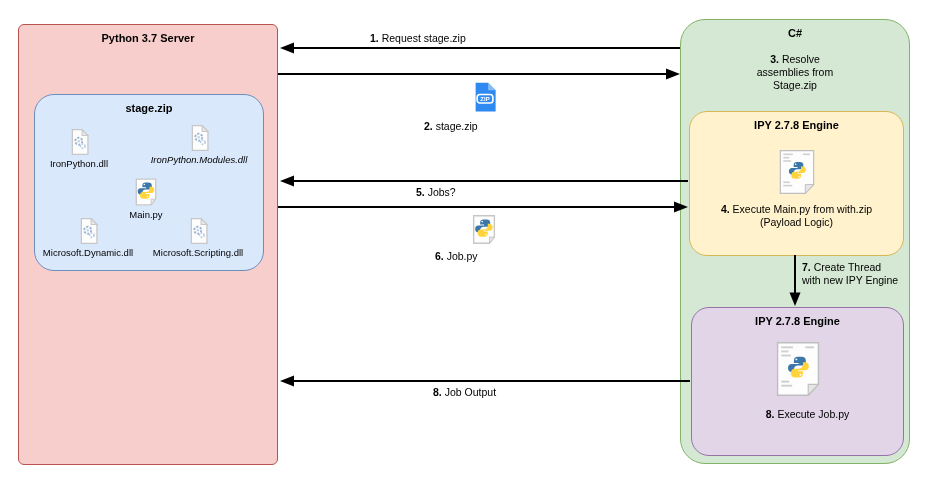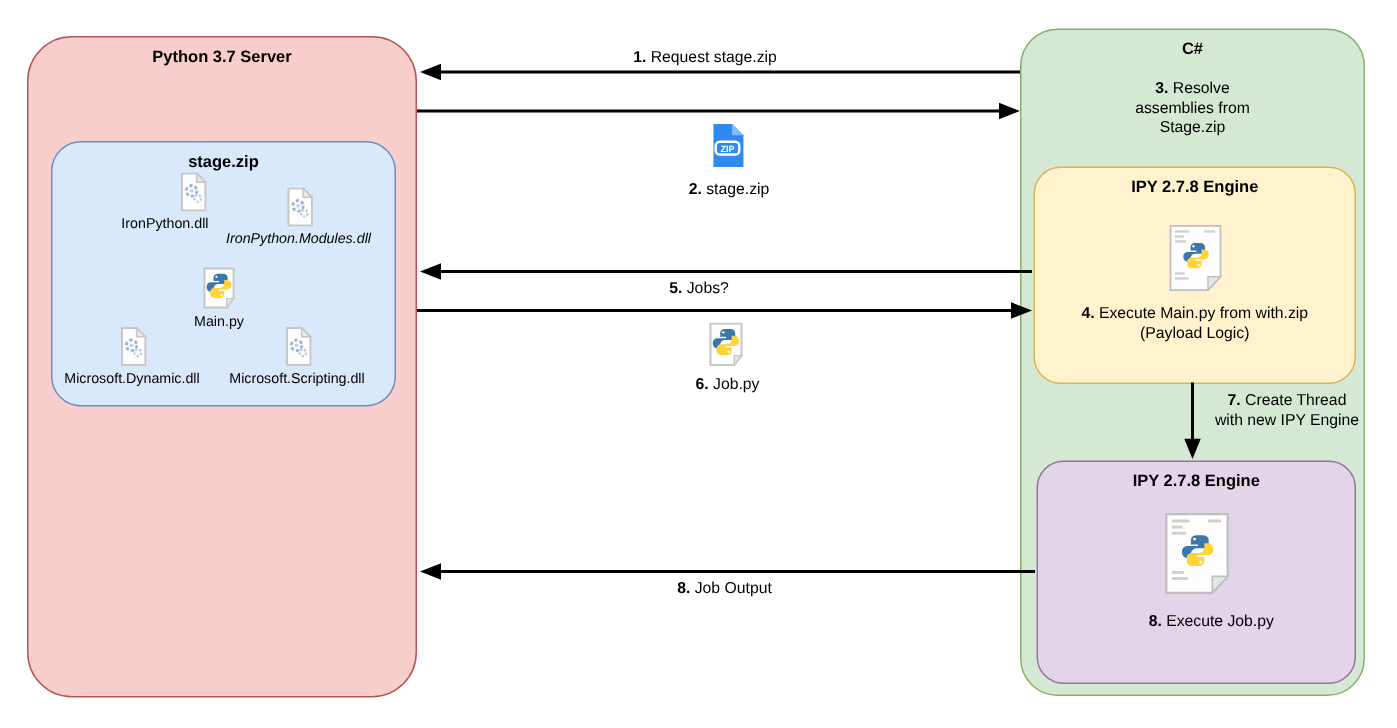--- a/index.html
+++ b/index.html
@@ -4,39 +4,39 @@
 <style>
   html,body{margin:0;padding:0;background:#fff;}
   .canvas{
     position:relative;width:931px;height:485px;background:#ffffff;
     font-family:"Liberation Sans","DejaVu Sans",sans-serif;color:#000;overflow:hidden;
   }
   .box{position:absolute;box-sizing:border-box;}
   .box-title{text-align:center;font-weight:bold;font-size:11px;padding-top:7px;white-space:nowrap;}
   .file-item{position:absolute;display:flex;flex-direction:column;align-items:center;}
   .file-label{font-size:9.5px;margin-top:3px;white-space:nowrap;}
-  .arrow-label{position:absolute;font-size:10.5px;text-align:center;white-space:nowrap;}
+  .arrow-label{position:absolute;font-size:10.5px;white-space:nowrap;}
   .note{position:absolute;font-size:10.5px;text-align:center;line-height:13px;}
   .caption{position:absolute;font-size:10.5px;text-align:center;line-height:13px;}
   .center-x{left:50%;transform:translateX(-50%);}
   .overlay{position:absolute;left:0;top:0;pointer-events:none;}
   .full-w{left:0;right:0;}
 </style>
 </head>
 <body>
 
 <div class="canvas">
 
-  <div class="box" style="left:18px;top:24px;width:260px;height:441px;background:#F8CECC;border:1px solid #B85450;border-radius:30px;">
+  <div class="box" style="left:18px;top:24px;width:260px;height:441px;background:#F8CECC;border:1px solid #B85450;border-radius:6px;">
     <div class="box-title">Python 3.7 Server</div>
 
     <div class="box" style="left:15px;top:69px;width:230px;height:177px;background:#DAE8FC;border:1px solid #6C8EBF;border-radius:20px;">
       <div class="box-title">stage.zip</div>
 
-      <div class="file-item" style="left:-16px;top:20px;width:120px;align-items:flex-end;">
+      <div class="file-item" style="left:-16px;top:34px;width:120px;">
         <svg width="21" height="26" viewBox="0 0 16 20">
           <path d="M2.5 0.5 H10 L14.5 5 V19.5 H2.5 Z" fill="#fdfdfd" stroke="#c7c7c7"></path>
           <path d="M10 0.5 L14.5 5 H10 Z" fill="#e9e9e9" stroke="#c7c7c7" stroke-width="0.8"></path>
           <circle cx="7.4" cy="9.4" r="2.7" fill="none" stroke="#9fb6d4" stroke-width="1.5" stroke-dasharray="1.7 1.1"></circle>
           <circle cx="7.4" cy="9.4" r="1" fill="#c3d3e8"></circle>
           <circle cx="10.6" cy="13.2" r="1.7" fill="none" stroke="#b9cbe2" stroke-width="1.2" stroke-dasharray="1.2 0.9"></circle>
         </svg>
         <div class="file-label">IronPython.dll</div>
       </div>
 
@@ -172,21 +172,21 @@
   <div class="arrow-label" style="left:370px;top:32px;width:200px;">
     <b>1.</b> <span>Request stage.zip</span>
   </div>
 
   <svg width="24" height="30" viewBox="0 0 19 24" style="position:absolute;left:473px;top:82px;">
     <path d="M2 0.5 H12 L18 6.5 V23.5 H2 Z" fill="#2E89F0"></path>
     <path d="M12 0.5 L18 6.5 H12 Z" fill="#85BCF7"></path>
     <rect x="3.2" y="10" width="12.6" height="6.8" rx="2.2" fill="none" stroke="#fff" stroke-width="1.3"></rect>
     <text x="9.5" y="15.2" text-anchor="middle" font-size="4.8" font-weight="bold" fill="#fff" font-family="Liberation Sans, sans-serif">ZIP</text>
   </svg>
-  <div class="arrow-label" style="left:436px;top:120px;width:100px;">
+  <div class="arrow-label" style="left:424px;top:120px;width:100px;">
     <b>2.</b> <span>stage.zip</span>
   </div>
 
   <div class="arrow-label" style="left:416px;top:186px;width:100px;">
     <b>5.</b> <span>Jobs?</span>
   </div>
 
   <svg width="24" height="29" viewBox="0 0 17 21" style="position:absolute;left:472px;top:215px;">
     <path d="M1 0.5 H16 V16 L12.5 20.5 H1 Z" fill="#fdfdfd" stroke="#c7c7c7"></path>
     <path d="M16 16 L12.5 20.5 V16 Z" fill="#e6e6e6" stroke="#c7c7c7" stroke-width="0.7"></path>

